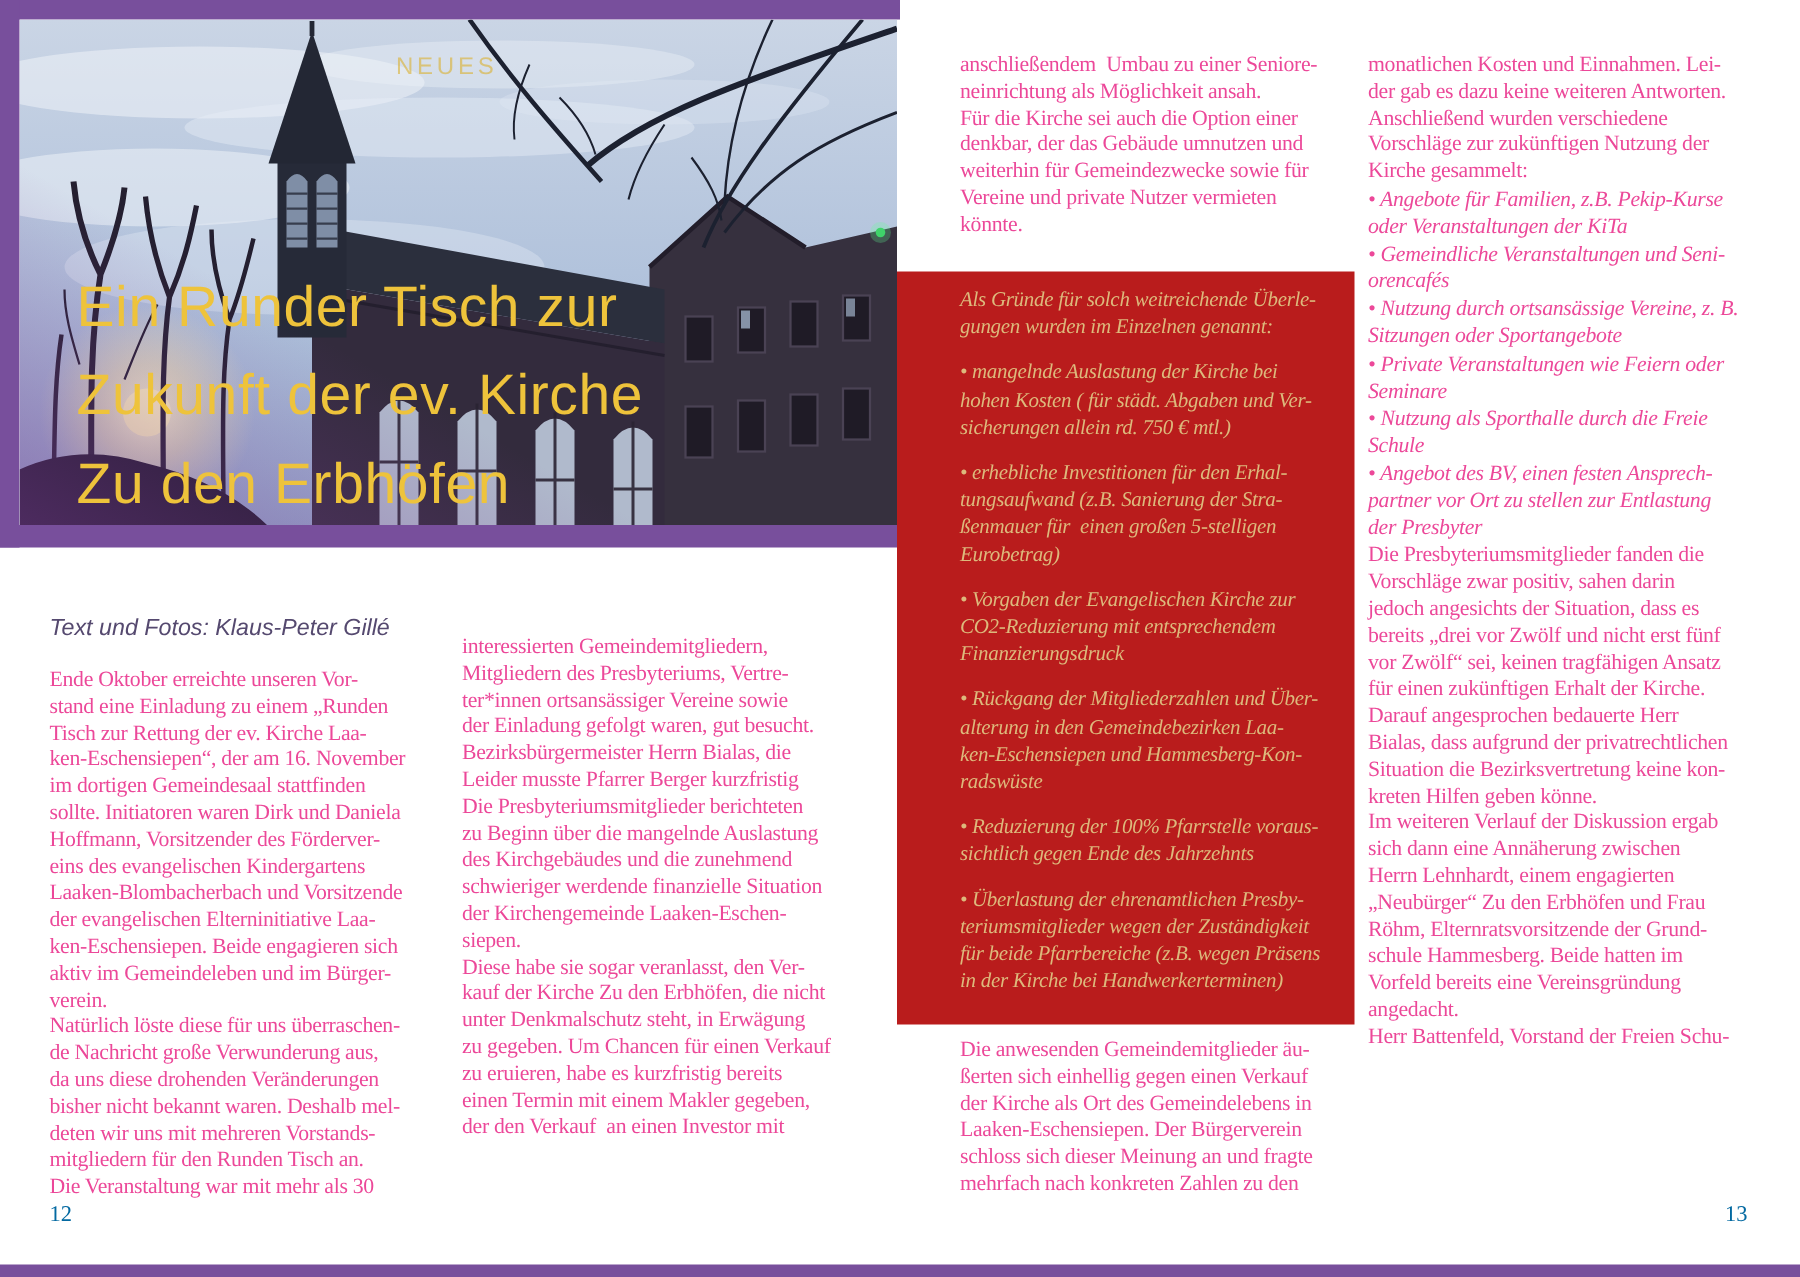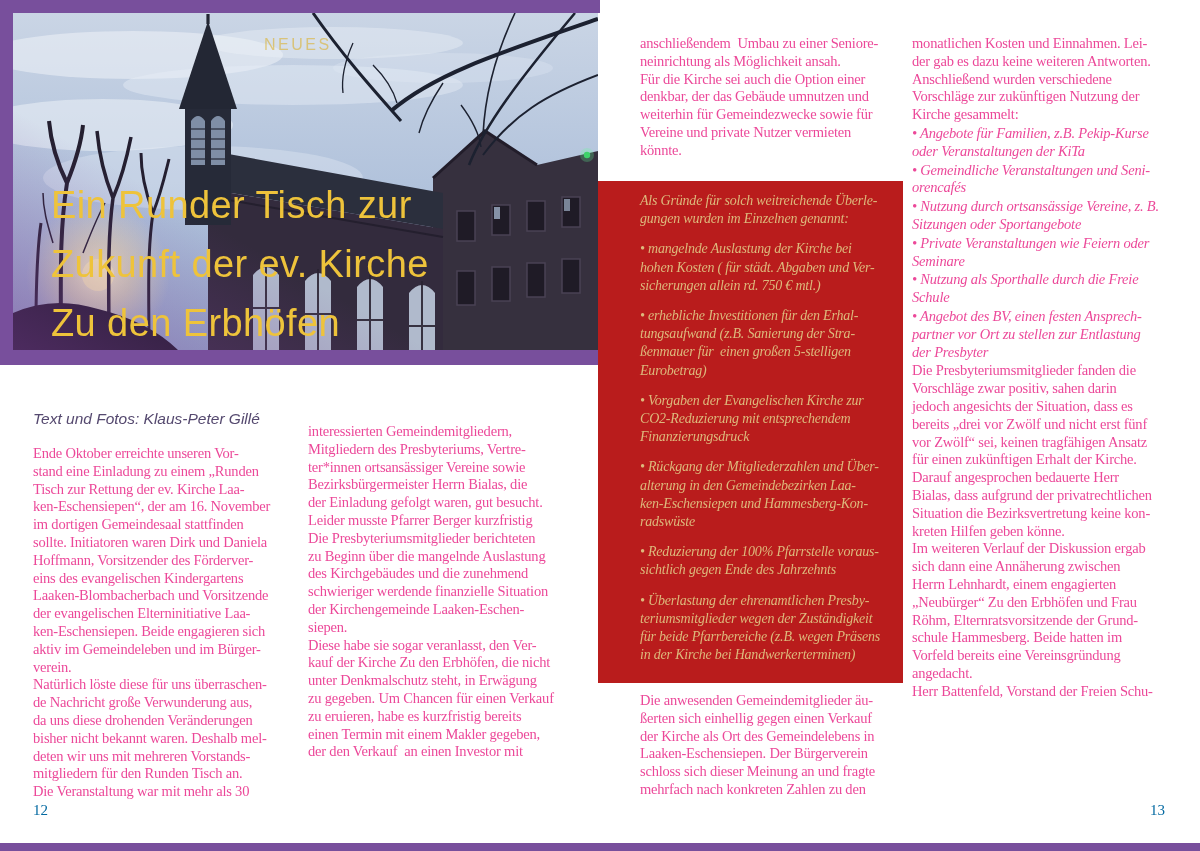--- a/index.html
+++ b/index.html
@@ -201,22 +201,22 @@
         <div class="line">deten wir uns mit mehreren Vorstands-</div>
         <div class="line">mitgliedern für den Runden Tisch an.</div>
         <div class="line">Die Veranstaltung war mit mehr als 30</div>
       </div>
     </div>
   <div class="col col2">
       <div class="para roman">
         <div class="line">interessierten Gemeindemitgliedern,</div>
         <div class="line">Mitgliedern des Presbyteriums, Vertre-</div>
         <div class="line">ter*innen ortsansässiger Vereine sowie</div>
+        <div class="line">der Einladung gefolgt waren, gut besucht.</div>
         <div class="line">Bezirksbürgermeister Herrn Bialas, die</div>
-        <div class="line">der Einladung gefolgt waren, gut besucht.</div>
         <div class="line">Leider musste Pfarrer Berger kurzfristig</div>
         <div class="line">Die Presbyteriumsmitglieder berichteten</div>
         <div class="line">zu Beginn über die mangelnde Auslastung</div>
         <div class="line">des Kirchgebäudes und die zunehmend</div>
         <div class="line">schwieriger werdende finanzielle Situation</div>
         <div class="line">der Kirchengemeinde Laaken-Eschen-</div>
         <div class="line">siepen.</div>
         <div class="line">Diese habe sie sogar veranlasst, den Ver-</div>
         <div class="line">kauf der Kirche Zu den Erbhöfen, die nicht</div>
         <div class="line">unter Denkmalschutz steht, in Erwägung</div>

